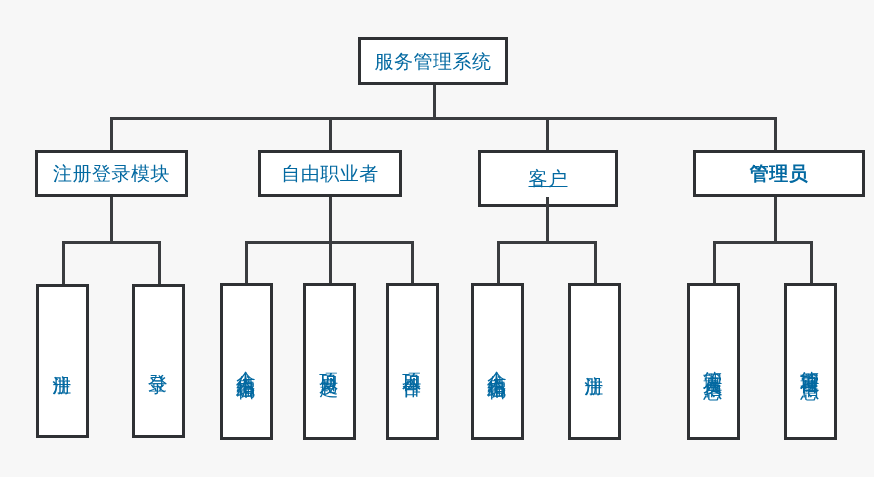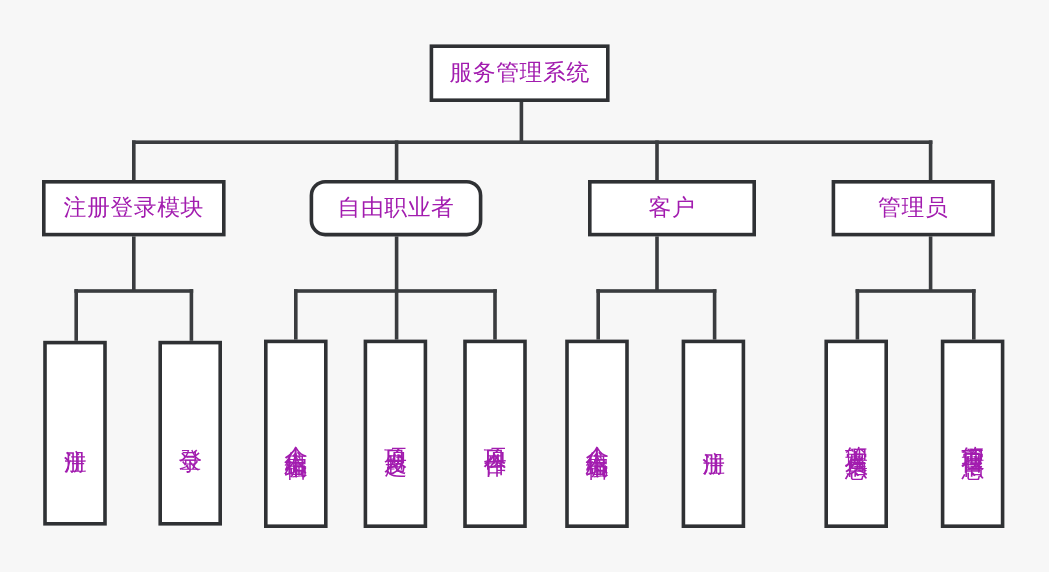--- a/index.html
+++ b/index.html
@@ -21,21 +21,21 @@
   }
   
   .node {
     position: absolute;
     box-sizing: border-box;
     background: #ffffff;
     border: 3px solid #2f3134;
     display: flex;
     align-items: center;
     justify-content: center;
-    color: #a21caf;
+    color: #0369a1;
   }
   .node.horiz {
     font-size: 19px;
     letter-spacing: 0.5px;
     line-height: 1.1;
     white-space: nowrap;
   }
   .node.vert {
     border-width: 3px;
     padding: 6px 0;
@@ -66,29 +66,29 @@
 
   <div class="line v" style="left:110px; top:117px; height:35px;"></div>
   <div class="line v" style="left:329px; top:117px; height:35px;"></div>
   <div class="line v" style="left:546px; top:117px; height:35px;"></div>
   <div class="line v" style="left:774px; top:117px; height:35px;"></div>
 
   <div class="node horiz" style="left:35px; top:150px; width:153px; height:47px;align-items:center;">
     <span>注册登录模块</span>
   </div>
 
-  <div class="node horiz" style="left:258px; top:150px; width:144px; height:47px;border-radius:13px;">
+  <div class="node horiz" style="left:258px; top:150px; width:144px; height:47px;">
     <span>自由职业者</span>
   </div>
 
-  <div class="node horiz" style="left:490px; top:150px; width:140px; height:47px;">
+  <div class="node horiz" style="left:478px; top:150px; width:140px; height:57px;text-decoration:underline;">
     <span>客户</span>
   </div>
 
-  <div class="node horiz" style="left:693px; top:150px; width:136px; height:47px;">
+  <div class="node horiz" style="left:693px; top:150px; width:172px; height:47px;font-weight:bold;">
     <span>管理员</span>
   </div>
 
   <div class="node horiz" style="left:358px; top:37px; width:150px; height:48px;">
     <span>服务管理系统</span>
   </div>
 
   <div class="line v" style="left:110px; top:197px; height:46px;"></div>
   <div class="line h" style="left:62px; top:241px; width:99px;"></div>
   <div class="line v" style="left:62px; top:241px; height:44px;"></div>

